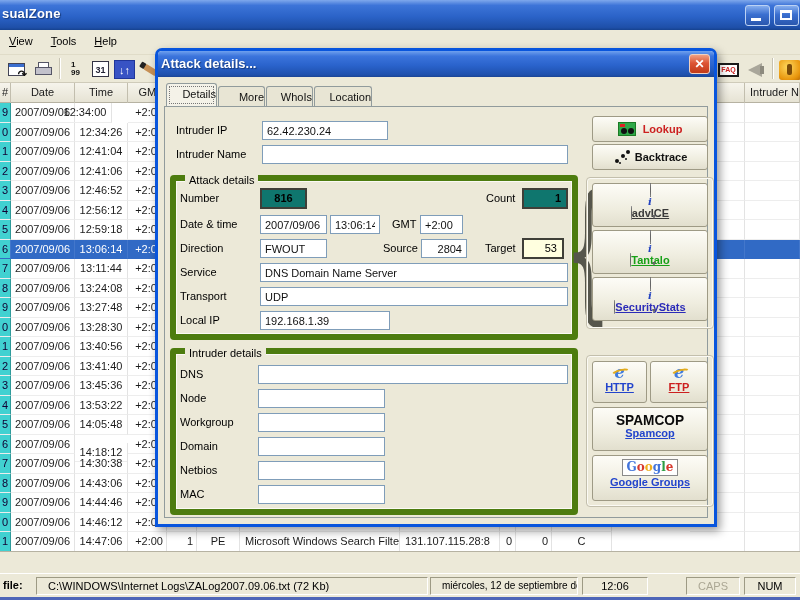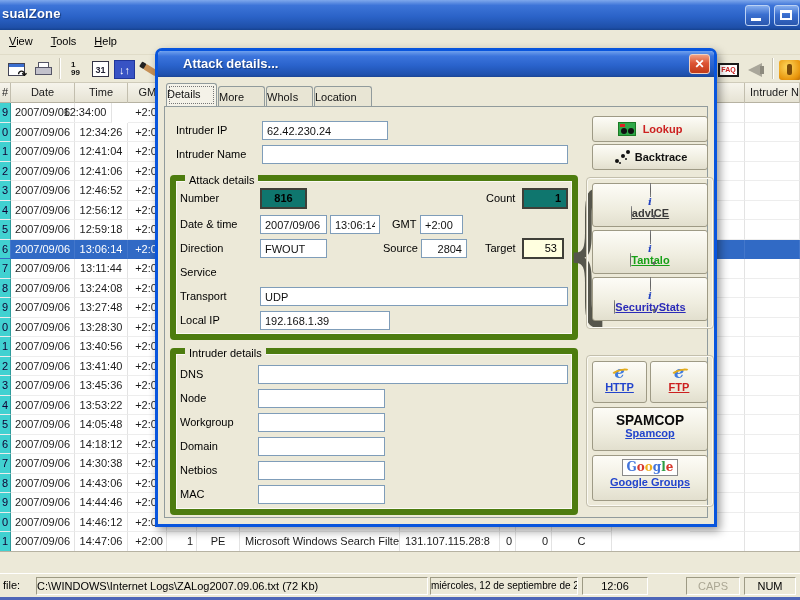--- a/index.html
+++ b/index.html
@@ -53,39 +53,39 @@
   .lrow { position:absolute; left:0; width:800px; height:19.5px; }
   .cell { position:absolute; top:0; height:19.5px; line-height:19.5px; border-right:1px solid #E3E3E3; border-bottom:1px solid #EDEDED; color:#1C1C1C; overflow:hidden; white-space:nowrap; }
   .a-c { text-align:center; } .a-r { text-align:right; padding-right:3px; } .a-l { text-align:left; padding-left:5px; }
   .col-num { background:#41D1D1; border-right:1px solid #2E9A9A; color:#103; }
   .lrow.sel .cell { background:#316AC5; color:#fff; border-bottom-color:#316AC5; border-right-color:#4377CB; }
   .lrow.sel .cell.col-num { background:#41D1D1; color:#103; }
 
   
   .gapline { left:0; top:551px; width:800px; height:22px; background:#ECE9D8; border-top:1px solid #B6B2A2; }
   .statusbar { left:0; top:573px; width:800px; height:24px; background:#ECE9D8; border-top:1px solid #FFFFFF; }
-  .spanel { position:absolute; top:3px; height:18px; line-height:16px; padding:0 0; white-space:nowrap; overflow:hidden;
+  .spanel { position:absolute; top:3px; height:18px; line-height:16px; padding:0 11px; white-space:nowrap; overflow:hidden;
     border:1px solid; border-color:#9D9A84 #FFFFFF #FFFFFF #9D9A84; }
   .bottomedge { left:0; top:597px; width:800px; height:3px; background:#4E66B8; }
 
   
   .dialog { left:155px; top:48px; width:562px; height:479px; z-index:20;
     border:3px solid #0855DD; border-radius:7px 7px 0 0; background:#ECE9D8;
     box-shadow:3px 4px 10px rgba(0,0,0,.4); }
   .dlg-title { position:absolute; left:0; top:0; width:100%; height:26px; border-radius:4px 4px 0 0;
     background:linear-gradient(180deg,#6FA0EE 0%,#3B74DC 20%,#2A63CC 55%,#1E50AC 92%,#1A4494 100%);
-    color:#fff; font-size:13px; font-weight:bold; line-height:25px; padding-left:25px;
+    color:#fff; font-size:13px; font-weight:bold; line-height:25px; padding-left:3px;
     text-shadow:1px 1px 1px #17397A; }
   .dlg-close { position:absolute; right:4px; top:3px; width:21px; height:20px; border-radius:3px;
     border:1px solid #F0D0C0; background:linear-gradient(180deg,#F2A082,#DD5434 45%,#C23A18);
     color:#fff; font-size:12px; font-weight:bold; text-align:center; line-height:18px; }
   .dlg-body { position:absolute; left:0; top:26px; right:0; bottom:0; }
 
   .tab { position:absolute; top:9px; height:21px; background:#E8E5D4; border:1px solid #919B9C; border-bottom:none;
-    border-radius:3px 3px 0 0; text-align:left; line-height:20px; color:#111; }
+    border-radius:3px 3px 0 0; text-align:right; line-height:20px; color:#111; }
   .tab.active { top:6px; height:24px; background:#F4F2E8; outline:1px dotted #777; outline-offset:-4px; }
   .tabpage { position:absolute; left:6px; right:6px; top:29px; bottom:6px; border:1px solid #919B9C; background:#ECE9D8; }
 
   .lbl { line-height:19px; white-space:nowrap; }
   .inp { position:absolute; height:19px; border:1px solid #7F9DB9; background:#fff; font-family:"Liberation Sans",sans-serif; font-size:11px; padding:0 4px; color:#111; }
   .inp.num { text-align:right; }
   .robox { position:absolute; height:21px; border:2px solid #3F3F38; background:#0f766e; font-weight:bold; line-height:17px; }
   .robox.yellow { background:#FFFFDF; font-weight:normal; }
   .grp { position:absolute; border:6px solid #4d7c0f; border-radius:4px; box-shadow:inset 0 0 0 1px #FBFAF4; }
   .grp-label { position:absolute; top:-8px; left:9px; background:#ECE9D8; padding:0 4px; line-height:14px; }
@@ -446,21 +446,21 @@
           <div class="cell a-l col-dest" style="left: 400px; width: 100px;"></div>
           <div class="cell a-r col-c1" style="left: 500px; width: 16px;"></div>
           <div class="cell a-r col-c2" style="left: 516px; width: 36px;"></div>
           <div class="cell a-c col-c3" style="left: 552px; width: 60px;"></div>
           <div class="cell a-l col-iip" style="left: 690px; width: 55px;">1.60</div>
           <div class="cell a-l col-iname" style="left: 745px; width: 55px;"></div>
         </div>
         <div class="lrow" style="top: 331.5px;">
           <div class="cell a-c col-num" style="left: 0px; width: 11px;">6</div>
           <div class="cell a-c col-date" style="left: 11px; width: 64px;">2007/09/06</div>
-          <div class="cell a-c col-time" style="left: 75px; width: 53px;">14:18:12</div>
+          <div class="cell a-c col-time" style="left: 75px; width: 53px; margin-top: 8px;">14:18:12</div>
           <div class="cell a-r col-gmt" style="left: 128px; width: 39px;">+2:00</div>
           <div class="cell a-r col-count" style="left: 167px; width: 30px;"></div>
           <div class="cell a-c col-type" style="left: 197px; width: 43px;"></div>
           <div class="cell a-l col-service" style="left: 240px; width: 160px;"></div>
           <div class="cell a-l col-dest" style="left: 400px; width: 100px;"></div>
           <div class="cell a-r col-c1" style="left: 500px; width: 16px;"></div>
           <div class="cell a-r col-c2" style="left: 516px; width: 36px;"></div>
           <div class="cell a-c col-c3" style="left: 552px; width: 60px;"></div>
           <div class="cell a-l col-iip" style="left: 690px; width: 55px;">1.60</div>
           <div class="cell a-l col-iname" style="left: 745px; width: 55px;"></div>
@@ -538,21 +538,21 @@
           <div class="cell a-r col-c2" style="left: 516px; width: 36px;">0</div>
           <div class="cell a-c col-c3" style="left: 552px; width: 60px;">C</div>
           <div class="cell a-l col-iip" style="left: 690px; width: 55px;"></div>
           <div class="cell a-l col-iname" style="left: 745px; width: 55px;"></div>
         </div>
       </div>
   </div>
 
   <div class="abs gapline"></div>
   <div class="abs statusbar">
-    <div class="abs" style="left:3px;top:5px;font-weight:normal;">file:</div>
+    <div class="abs" style="left:3px;top:5px;font-weight:bold;">file:</div>
     <div class="spanel" style="left:36px;width:392px;">C:\WINDOWS\Internet Logs\ZALog2007.09.06.txt  (72 Kb)</div>
     <div class="spanel" style="left:430px;width:148px;font-size:10px;text-align:right;">miércoles, 12 de septiembre de 2007</div>
     <div class="spanel" style="left:582px;width:66px;text-align:center;">12:06</div>
     <div class="spanel" style="left:686px;width:54px;text-align:center;color:#ABA794;">CAPS</div>
     <div class="spanel" style="left:744px;width:52px;text-align:center;">NUM</div>
   </div>
   <div class="abs bottomedge"></div>
 
   <div class="abs dialog">
     <div class="dlg-title">
@@ -588,20 +588,21 @@
       <input class="inp" style="left: 262px; top: 138px; width: 43px;" value="+2:00">
 
       <div class="abs lbl" style="left:22px;top:162px;">Direction</div>
       <input class="inp" style="left: 102px; top: 162px; width: 67px;" value="FWOUT">
       <div class="abs lbl" style="left:225px;top:162px;">Source</div>
       <input class="inp num" style="left: 263px; top: 162px; width: 46px;" value="2804">
       <div class="abs lbl" style="left:327px;top:162px;">Target</div>
       <div class="robox yellow" style="left:364px;top:161px;width:42px;text-align:right;padding-right:5px;">53</div>
 
       <div class="abs lbl" style="left:22px;top:186px;">Service</div>
+      <input class="inp" style="left: 102px; top: 186px; width: 308px;" value="DNS Domain Name Server">
       <div class="abs lbl" style="left:22px;top:210px;">Transport</div>
       <input class="inp" style="left: 102px; top: 210px; width: 308px;" value="UDP">
       <div class="abs lbl" style="left:22px;top:234px;">Local IP</div>
       <input class="inp" style="left: 102px; top: 234px; width: 130px;" value="192.168.1.39">
 
       <div class="grp" style="left:12px;top:271px;width:408px;height:167px;">
         <span class="grp-label">Intruder details</span>
       </div>
       <div class="abs lbl" style="left:22px;top:288px;">DNS</div>
       <input class="inp" style="left: 100px; top: 288px; width: 310px;" value="">

